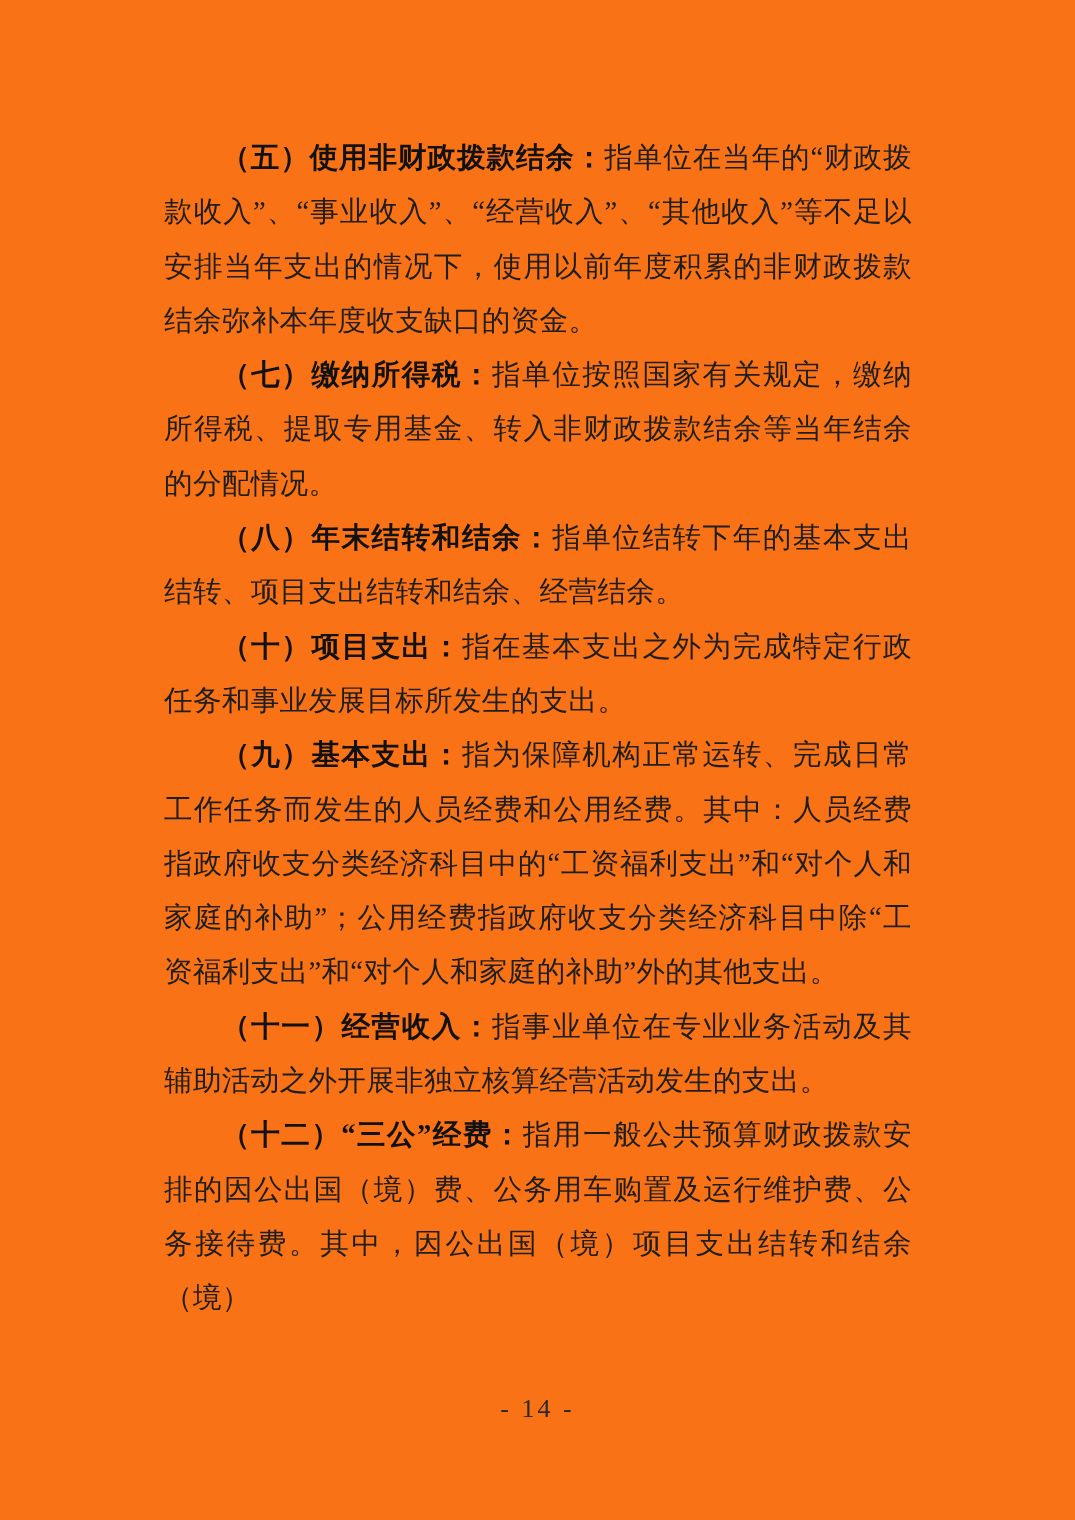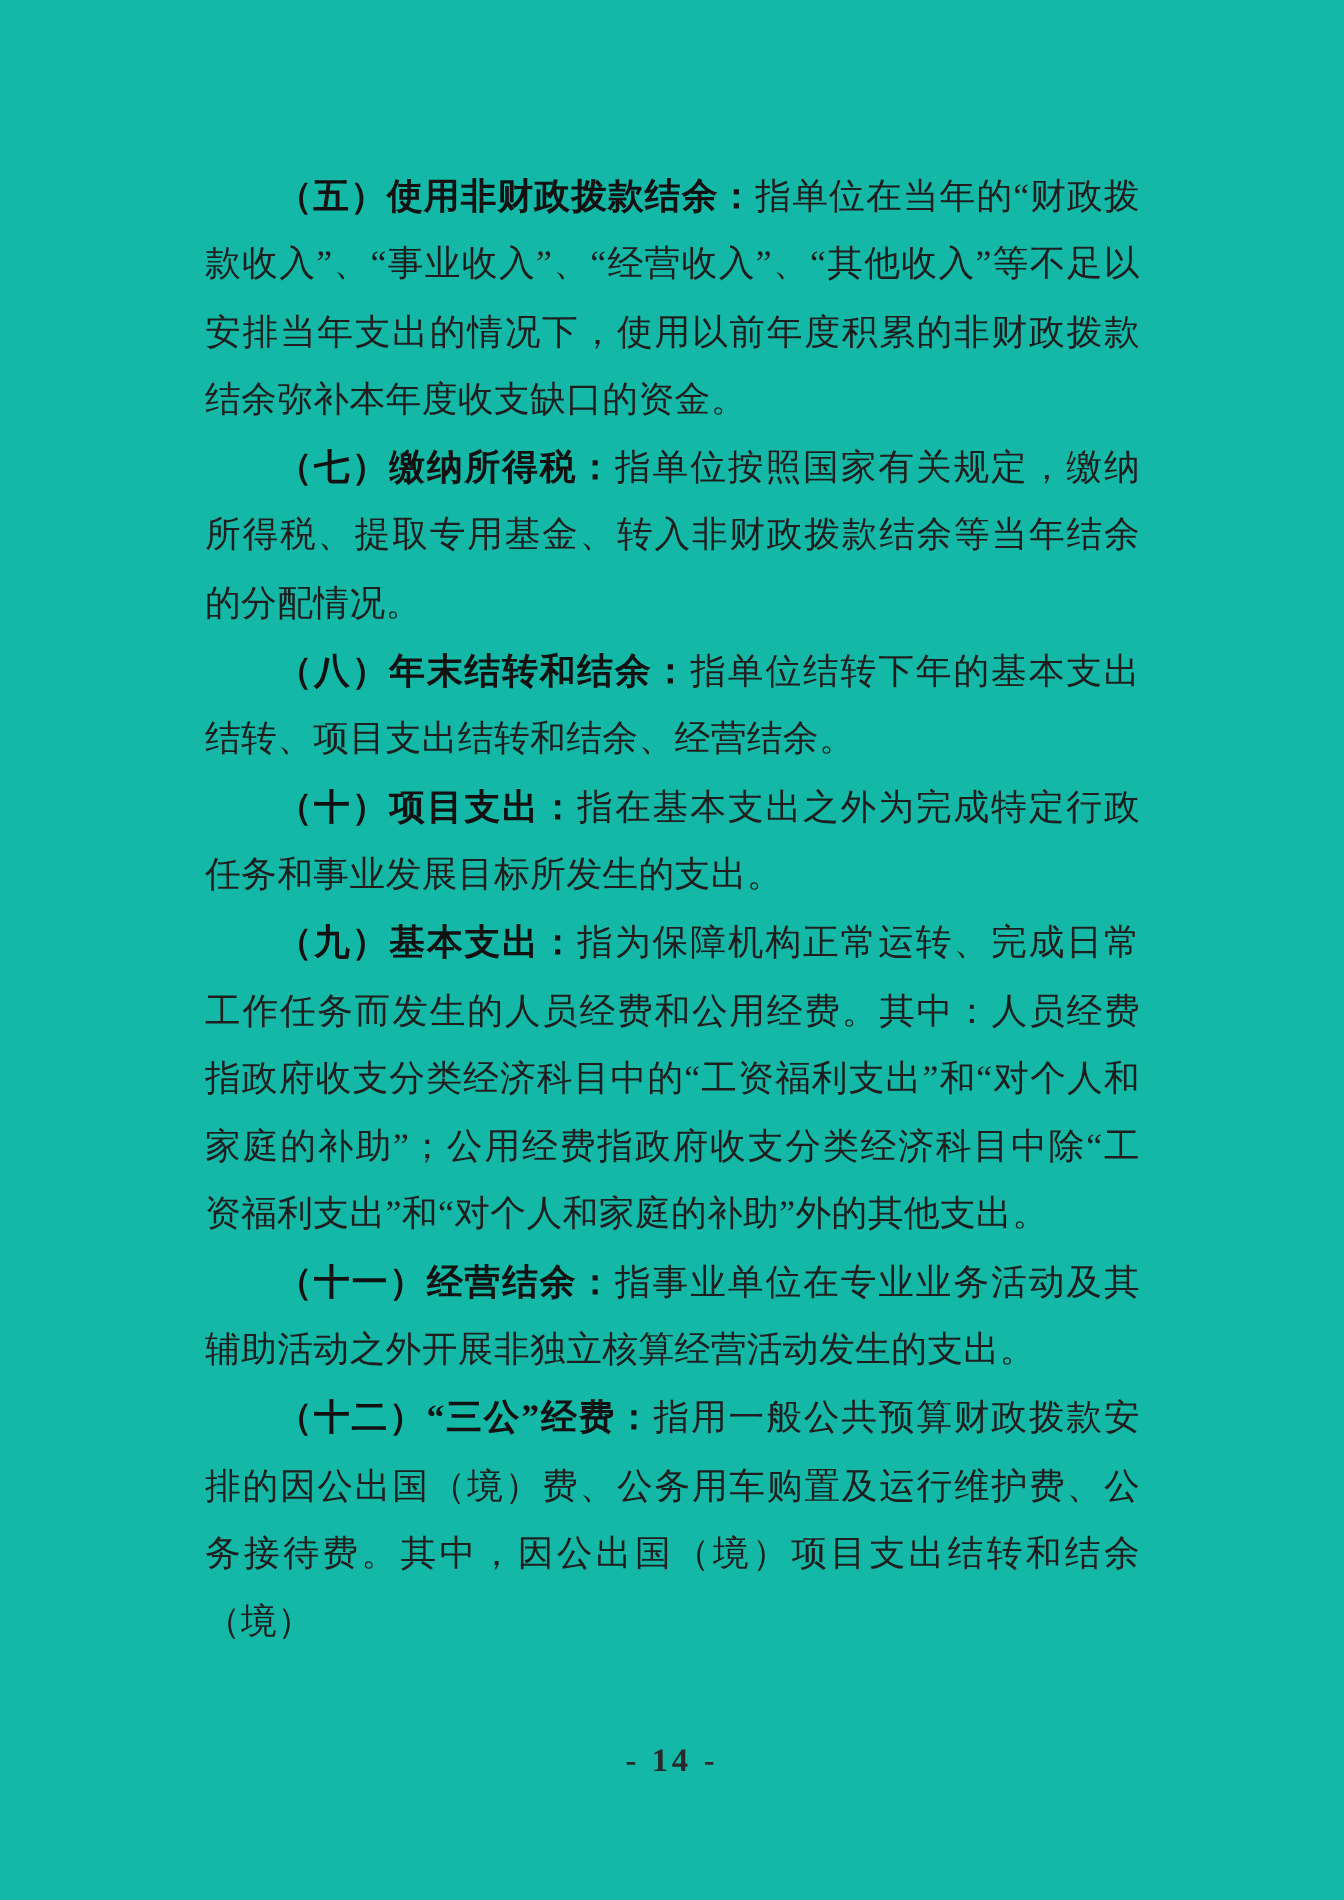--- a/index.html
+++ b/index.html
@@ -3,21 +3,21 @@
 <meta charset="utf-8">
 <style>
   * { margin: 0; padding: 0; box-sizing: border-box; }
   html, body {
     background: #ffffff;
   }
   .page {
     position: relative;
     width: 1075px;
     height: 1520px;
-    background: #14b8a6;
+    background: #f97316;
     overflow: hidden;
     font-family: "Liberation Serif", "DejaVu Serif", serif;
     color: #1e1e1e;
   }
   .content {
     position: absolute;
     left: 164px;
     top: 131px;
     width: 748px;
   }
@@ -42,41 +42,40 @@
     top: 1394px;
     left: 0;
     width: 100%;
     text-align: center;
   }
   .footer .pagenum {
     font-size: 26px;
     letter-spacing: 3px;
     color: #2a2a2a;
     font-family: "Liberation Serif", "DejaVu Serif", serif;
-    font-weight: bold;
   }
 </style>
 </head>
 <body>
 
 <div class="page">
   <div class="content">
 
     <p class="para"><span class="head">（五）使用非财政拨款结余：</span><span class="body">指单位在当年的“财政拨款收入”、“事业收入”、“经营收入”、“其他收入”等不足以安排当年支出的情况下，使用以前年度积累的非财政拨款结余弥补本年度收支缺口的资金。</span></p>
 
 
     <p class="para"><span class="head">（七）缴纳所得税：</span><span class="body">指单位按照国家有关规定，缴纳所得税、提取专用基金、转入非财政拨款结余等当年结余的分配情况。</span></p>
 
     <p class="para"><span class="head">（八）年末结转和结余：</span><span class="body">指单位结转下年的基本支出结转、项目支出结转和结余、经营结余。</span></p>
 
     <p class="para"><span class="head">（十）项目支出：</span><span class="body">指在基本支出之外为完成特定行政任务和事业发展目标所发生的支出。</span></p>
 
     <p class="para"><span class="head">（九）基本支出：</span><span class="body">指为保障机构正常运转、完成日常工作任务而发生的人员经费和公用经费。其中：人员经费指政府收支分类经济科目中的“工资福利支出”和“对个人和家庭的补助”；公用经费指政府收支分类经济科目中除“工资福利支出”和“对个人和家庭的补助”外的其他支出。</span></p>
 
-    <p class="para"><span class="head">（十一）经营结余：</span><span class="body">指事业单位在专业业务活动及其辅助活动之外开展非独立核算经营活动发生的支出。</span></p>
+    <p class="para"><span class="head">（十一）经营收入：</span><span class="body">指事业单位在专业业务活动及其辅助活动之外开展非独立核算经营活动发生的支出。</span></p>
 
     <p class="para"><span class="head">（十二）“三公”经费：</span><span class="body">指用一般公共预算财政拨款安排的因公出国（境）费、公务用车购置及运行维护费、公务接待费。其中，因公出国（境）项目支出结转和结余（境）</span></p>
 
   </div>
 
   <div class="footer">
     <span class="pagenum">- 14 -</span>
   </div>
 </div>
 

